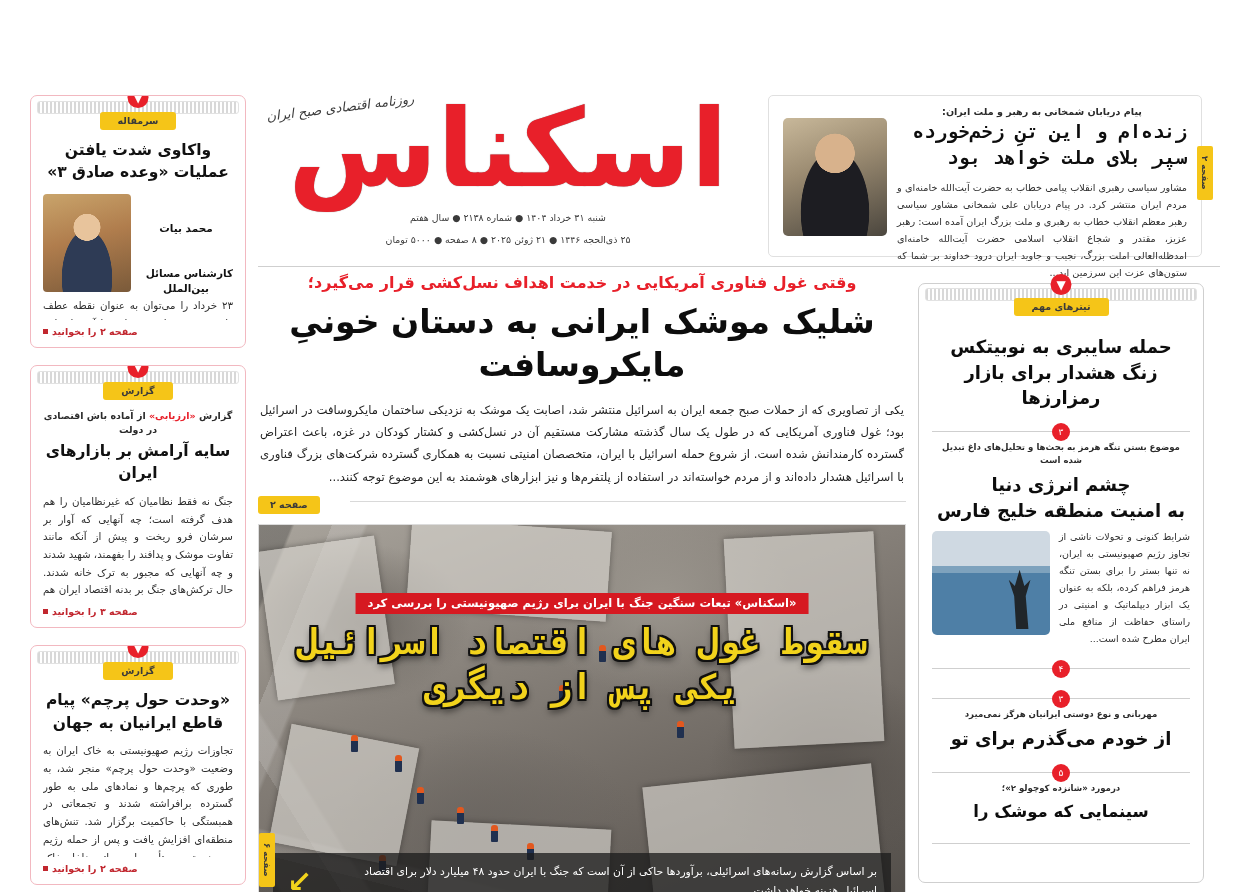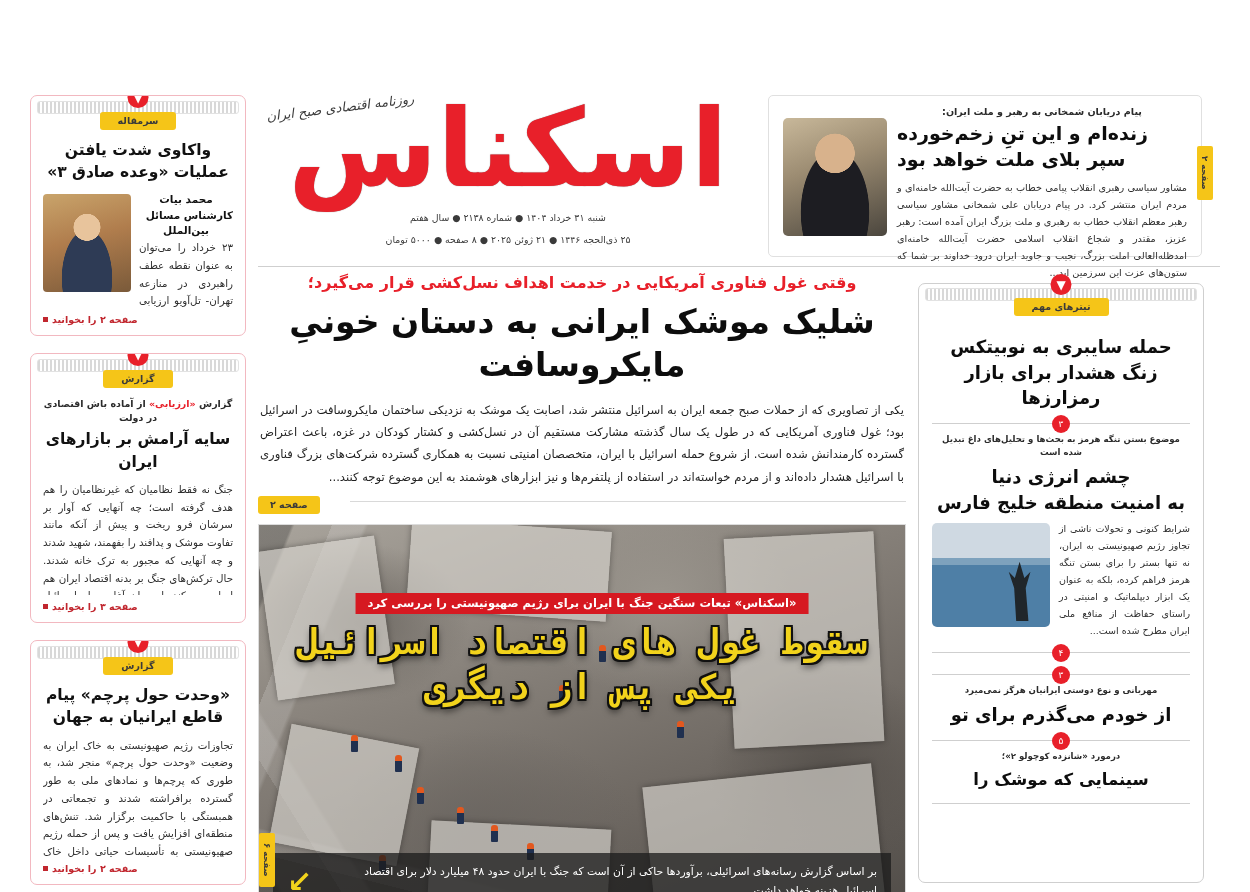--- a/index.html
+++ b/index.html
@@ -76,21 +76,21 @@
     float: left; width: 88px; height: 98px;
     margin: 2px 8px 4px 0;
     border-radius: 4px;
     background:
       radial-gradient(circle at 50% 34%, #e8c49c 0 17%, transparent 17.5%),
       radial-gradient(ellipse at 50% 86%, #2e3b55 0 40%, transparent 41%),
       linear-gradient(165deg, #c9a46b 0%, #b07d4d 45%, #7a5a3a 100%);
   }
   .author-name {
     font-size: 10.5px; font-weight: bold; color: #111;
-    text-align: right; line-height: 1.5;
+    text-align: right; line-height: 1.5; margin-top: 29px;
   }
   .read-more {
     text-align: left; font-size: 9.5px; font-weight: bold;
     color: #c1262e; margin-top: auto; padding-top: 6px;
   }
   .read-more::after {
     content: ""; display: inline-block;
     width: 5px; height: 5px; background: #c1262e;
     margin-right: 4px; vertical-align: 1px;
   }
@@ -246,42 +246,43 @@
       radial-gradient(circle at 50% 30%, #d8b28c 0 20%, transparent 20.5%),
       radial-gradient(ellipse at 50% 80%, #1d1d22 0 46%, transparent 47%),
       linear-gradient(160deg, #c8b89a 0%, #9c8c72 40%, #4b463e 100%);
   }
   .rt-text { flex: 1 1 auto; min-width: 0; }
   .rt-kicker {
     text-align: center; font-size: 9.6px; font-weight: bold;
     color: #2b2b2b; margin-bottom: 4px;
   }
   .rt-title {
-    text-align: left; font-size: 19px; font-weight: bold;
+    text-align: right; font-size: 19px; font-weight: bold;
     color: #0d0d0d; line-height: 1.36; margin-bottom: 6px;
     letter-spacing: -0.4px;
+    font-family: Liberation Mono, monospace;
   }
   .rt-body {
     font-size: 9.7px; line-height: 1.76; color: #2e2e2e;
     text-align: justify; direction: rtl;
   }
   .vtab.rt-tab { right: -12px; top: 50px; }
 
   .right-col {
     position: absolute; left: 918px; top: 283px;
     width: 286px; height: 600px;
     border: 1px solid #cfcfcf; border-radius: 7px;
     background: #fff;
     padding: 14px 13px 10px;
     display: flex; flex-direction: column;
   }
   .rc-item {
     position: relative;
     border-bottom: 1px solid #cfcfcf;
-    padding: 9px 0 12px;
+    padding: 9px 0 20px;
     flex: 0 0 auto;
   }
   .rc-item:last-child { border-bottom: none; }
   .rc-badge {
     position: absolute; bottom: -10px; left: 50%;
     transform: translateX(-50%);
     width: 18px; height: 18px; border-radius: 50%;
     background: #e8202a; color: #fff;
     font-size: 9px; display: flex;
     align-items: center; justify-content: center;

